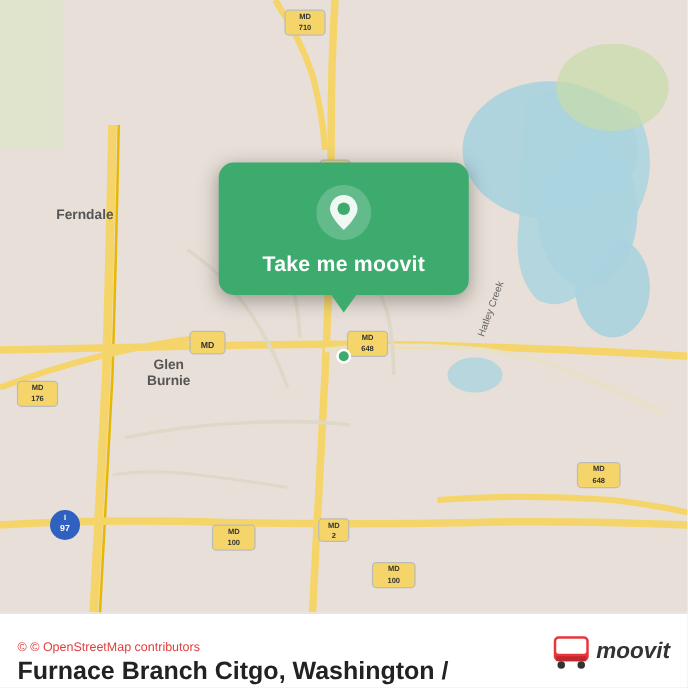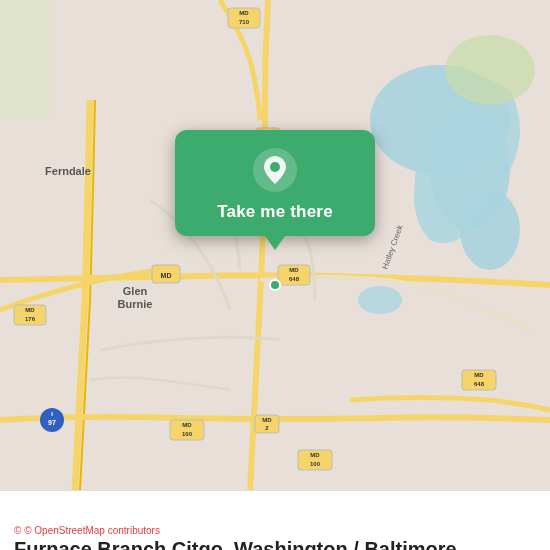--- a/index.html
+++ b/index.html
@@ -213,25 +213,35 @@
 
     <circle cx="275" cy="285" r="5" fill="#3dab6e" stroke="white" stroke-width="2"></circle>
   </svg>
 
   <div id="popup-card">
     <svg id="pin-icon" viewBox="0 0 44 44" xmlns="http://www.w3.org/2000/svg">
       <circle cx="22" cy="22" r="22" fill="rgba(255,255,255,0.2)"></circle>
       <path d="M22 8 C16 8 11 13 11 19 C11 26 22 36 22 36 C22 36 33 26 33 19 C33 13 28 8 22 8Z" fill="white" opacity="0.9"></path>
       <circle cx="22" cy="19" r="5" fill="#3dab6e"></circle>
     </svg>
-    <span id="take-me-there-label">Take me there</span>
+    <span id="take-me-there-label">Take me moovit</span>
   </div>
 </div>
 
 <div id="bottom-bar">
   <div id="bottom-left">
     <span id="osm-credit">
       <span>©</span>
       <span>© OpenStreetMap contributors</span>
     </span>
     <span id="location-name">Furnace Branch Citgo, Washington / Baltimore</span>
   </div>
+  <div id="moovit-logo">
+    <svg id="moovit-bus-icon" viewBox="0 0 32 32" xmlns="http://www.w3.org/2000/svg">
+      <rect x="2" y="4" width="28" height="20" rx="4" fill="#e8373c"></rect>
+      <rect x="4" y="6" width="24" height="12" rx="2" fill="white"></rect>
+      <circle cx="8" cy="27" r="3" fill="#333"></circle>
+      <circle cx="24" cy="27" r="3" fill="#333"></circle>
+      <rect x="4" y="20" width="24" height="4" fill="#c0282d"></rect>
+    </svg>
+    <span id="moovit-text">moovit</span>
+  </div>
 </div>
 
 </body></html>

